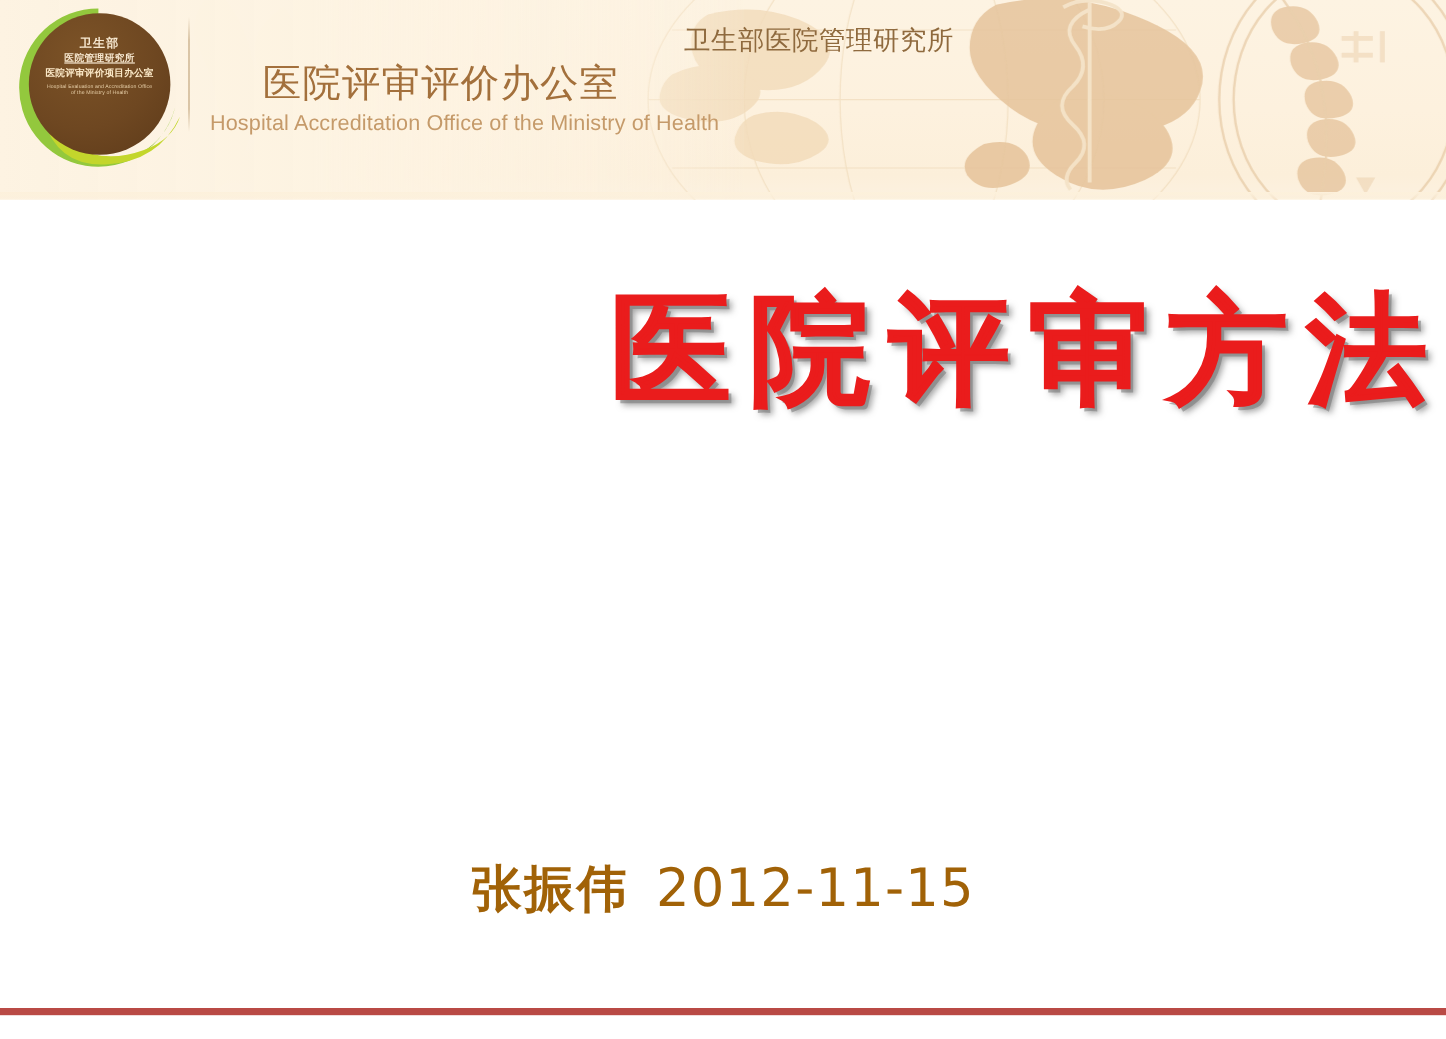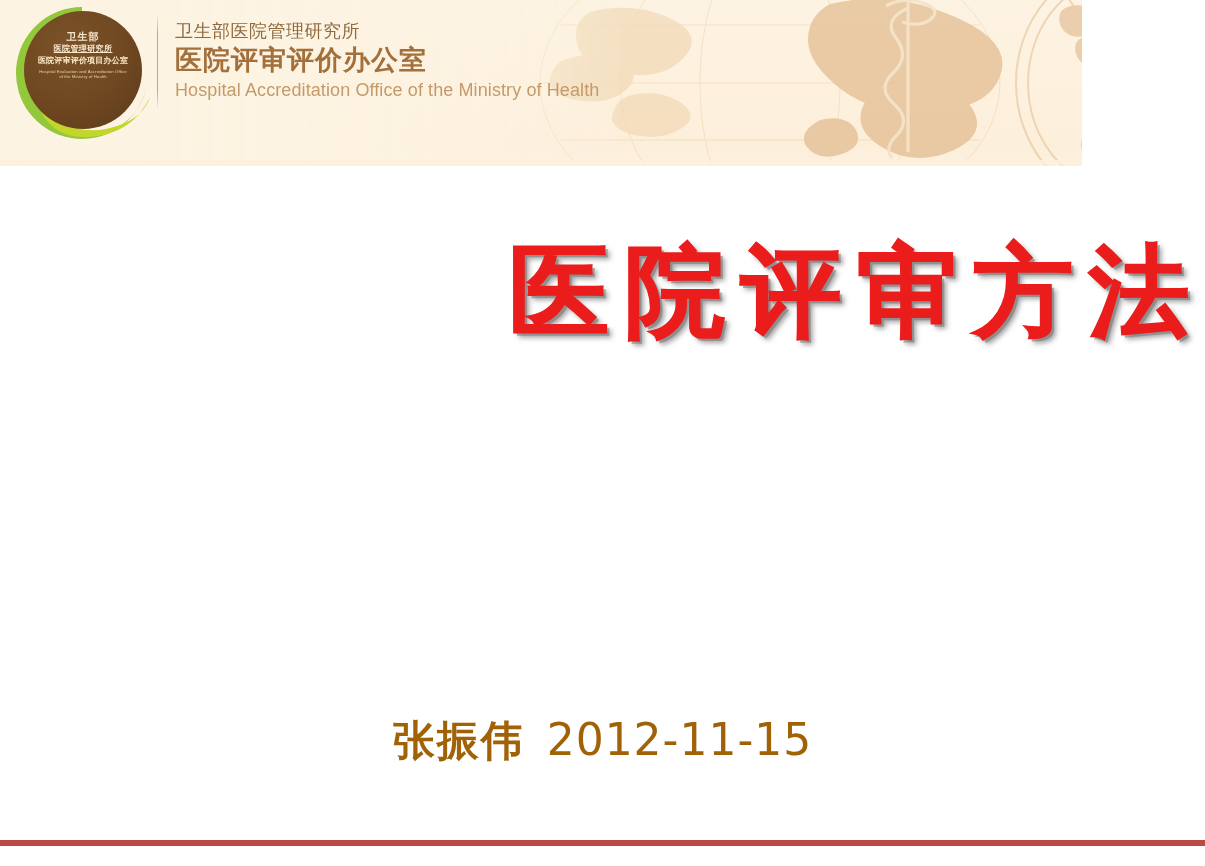--- a/index.html
+++ b/index.html
@@ -20,21 +20,21 @@
     position: absolute;
     inset: 0;
     background: #ffffff;
   }
 
   
   #header-banner {
     position: absolute;
     left: 0;
     top: 0;
-    width: 1082px;
+    width: 1205px;
     height: 166px;
     background: linear-gradient(180deg, #fdf3e2 0%, #fdf1de 55%, #fcefda 88%, #fcf1e0 100%);
     overflow: hidden;
   }
   
   #header-watermark {
     position: absolute;
     left: 0; top: 0;
     width: 1205px; height: 166px;
     pointer-events: none;
@@ -115,34 +115,36 @@
   }
 
   
   #header-text {
     position: absolute;
     left: 175px;
     top: 18px;
     width: 620px;
   }
   #org-line-1 {
-    font-size: 18px;
+    font-size: 22px;
     color: #8f6a3e;
     letter-spacing: 0.5px;
     line-height: 1.45;
     white-space: nowrap;
+    text-align: right;
   }
   #org-line-2 {
-    font-size: 27px;
-    font-weight: bold;
+    font-size: 32px;
+    font-weight: normal;
     color: #a3703c;
     letter-spacing: 1px;
     line-height: 1.18;
     margin-top: 1px;
     white-space: nowrap;
+    margin-left: 44px;
   }
   #org-line-3 {
     font-size: 18px;
     color: #c59a6a;
     letter-spacing: 0.1px;
     line-height: 1.35;
     margin-top: 1px;
     white-space: nowrap;
   }
 

